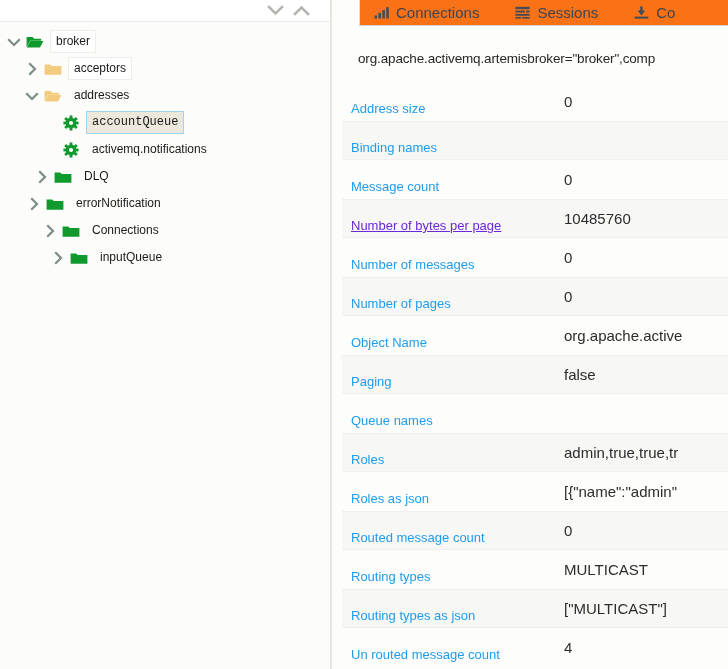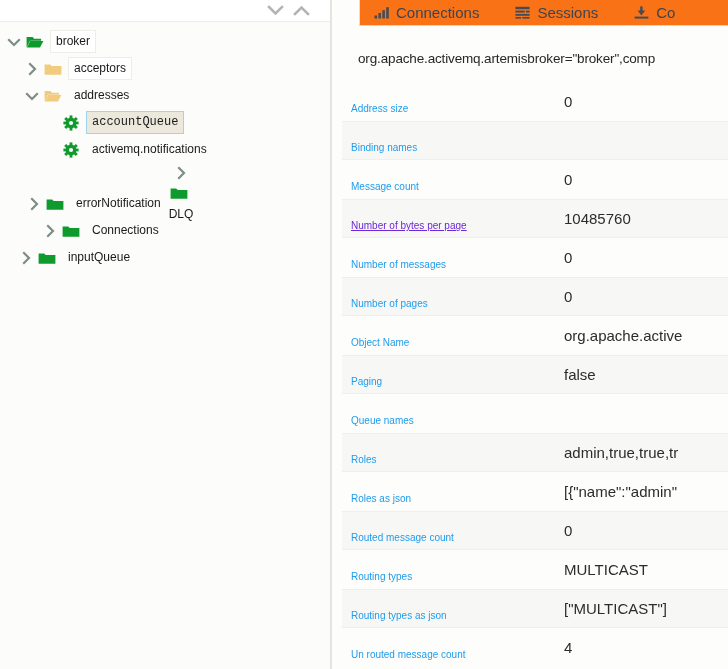--- a/index.html
+++ b/index.html
@@ -149,21 +149,21 @@
   .attr-row.alt {
     background: #f7f7f6;
     border-top: 1px solid #efefed;
     border-bottom: 1px solid #efefed;
   }
   .attr-key {
     width: 222px;
     flex: 0 0 auto;
     padding-left: 9px;
     box-sizing: border-box;
-    font-size: 10px;
+    font-size: 13px;
     color: #1f9cec;
     cursor: pointer;
     margin-top: 14px;
   }
   .attr-key.hover {
     color: #6d28d9;
     text-decoration: underline;
   }
   .attr-val {
     flex: 1 1 auto;
@@ -267,21 +267,21 @@
                 <rect x="11.3" y="10.2" width="2.8" height="3.2" transform="rotate(-45 12.7 11.8)"></rect>
                 <rect x="11.3" y="2.6" width="2.8" height="3.2" transform="rotate(45 12.7 4.2)"></rect>
                 <rect x="1.9" y="10.2" width="2.8" height="3.2" transform="rotate(45 3.3 11.8)"></rect>
                 <circle cx="8" cy="8" r="5.4"></circle>
               </g>
               <circle cx="8" cy="8" r="2.1" fill="#fcfcfa"></circle>
             </svg>
           </span>
           <span class="lbl">activemq.notifications</span>
         </div>
-        <div class="tree-row" style="padding-left: 32px; flex-direction: column;">
+        <div class="tree-row" style="padding-left: 32px;">
           <span class="tw">
             <svg width="14" height="14" viewBox="0 0 14 14">
               <polyline points="5,2 10,7 5,12" fill="none" stroke="#7f8c85" stroke-width="2.2" stroke-linecap="square"></polyline>
             </svg>
           </span>
           <span class="ico">
             <svg width="18" height="14" viewBox="0 0 18 14">
               <path d="M0.6 2.4h5.6l1.5 1.7h9.7v8.6H0.6z" fill="#0f9a2e"></path>
             </svg>
           </span>
@@ -306,21 +306,21 @@
               <polyline points="5,2 10,7 5,12" fill="none" stroke="#7f8c85" stroke-width="2.2" stroke-linecap="square"></polyline>
             </svg>
           </span>
           <span class="ico">
             <svg width="18" height="14" viewBox="0 0 18 14">
               <path d="M0.6 2.4h5.6l1.5 1.7h9.7v8.6H0.6z" fill="#0f9a2e"></path>
             </svg>
           </span>
           <span class="lbl">Connections</span>
         </div>
-        <div class="tree-row" style="padding-left: 16px;">
+        <div class="tree-row" style="padding-left: 48px;">
           <span class="tw">
             <svg width="14" height="14" viewBox="0 0 14 14">
               <polyline points="5,2 10,7 5,12" fill="none" stroke="#7f8c85" stroke-width="2.2" stroke-linecap="square"></polyline>
             </svg>
           </span>
           <span class="ico">
             <svg width="18" height="14" viewBox="0 0 18 14">
               <path d="M0.6 2.4h5.6l1.5 1.7h9.7v8.6H0.6z" fill="#0f9a2e"></path>
             </svg>
           </span>

